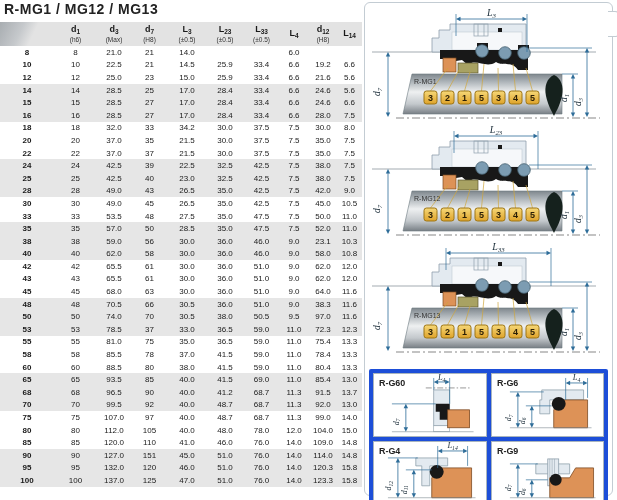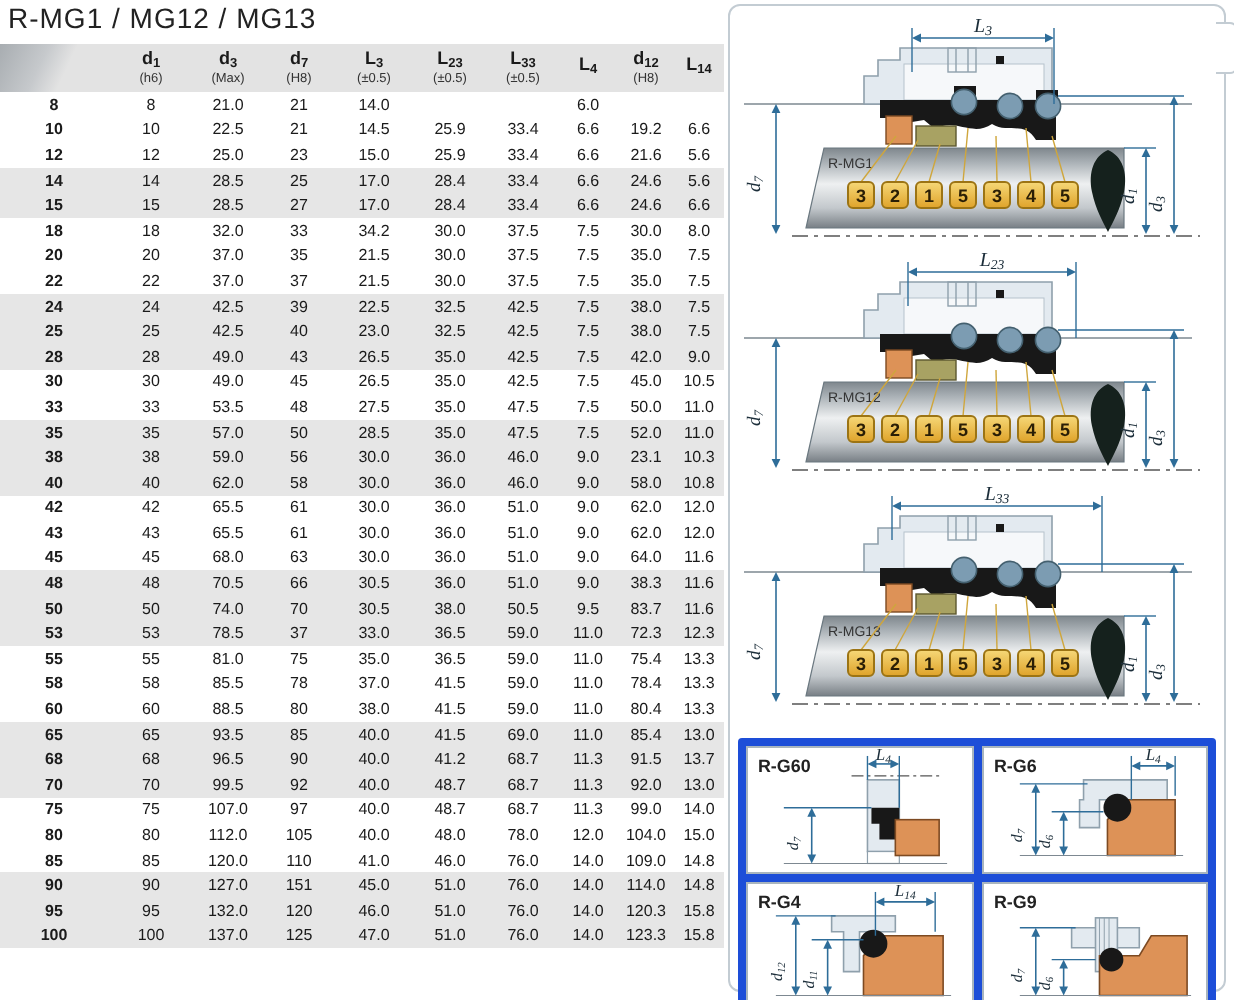--- a/index.html
+++ b/index.html
@@ -1,20 +1,20 @@
 <!DOCTYPE html>
 <html><head>
 <meta charset="utf-8">
 <style>
   html,body{margin:0;padding:0;background:#fff;}
   body{width:617px;height:500px;position:relative;overflow:hidden;
        font-family:"Liberation Sans",sans-serif;color:#1a1a1a;}
   
   .left{position:absolute;left:0;top:0;width:362px;height:500px;}
-  .page-title{position:absolute;left:4px;top:1px;margin:0;font-size:14px;font-weight:normal;
+  .page-title{position:absolute;left:4px;top:1px;margin:0;font-size:14px;font-weight:bold;
               letter-spacing:.5px;color:#222;}
   table.dim{position:absolute;left:0;top:22px;width:362px;border-collapse:collapse;
             table-layout:fixed;}
   table.dim th,table.dim td{padding:0;text-align:center;vertical-align:middle;
             white-space:nowrap;overflow:hidden;}
   table.dim thead tr{height:24px;background:#e3e3e3;}
   table.dim th{font-size:9px;font-weight:bold;line-height:9px;}
   th .h-note{display:block;font-size:6.5px;font-weight:normal;color:#333;line-height:7px;}
   th.corner{background:linear-gradient(115deg,#a8adb1 0%,#c6c9cc 38%,#e3e3e3 60%);}
   table.dim tbody tr{height:12.6px;}
@@ -111,20 +111,32 @@
           <td>15</td>
           <td>28.5</td>
           <td>27</td>
           <td>17.0</td>
           <td>28.4</td>
           <td>33.4</td>
           <td>6.6</td>
           <td>24.6</td>
           <td>6.6</td>
         </tr>
+        <tr class="stripe">
+          <td class="c0">16</td>
+          <td>16</td>
+          <td>28.5</td>
+          <td>27</td>
+          <td>17.0</td>
+          <td>28.4</td>
+          <td>33.4</td>
+          <td>6.6</td>
+          <td>28.0</td>
+          <td>7.5</td>
+        </tr>
         <tr>
           <td class="c0">18</td>
           <td>18</td>
           <td>32.0</td>
           <td>33</td>
           <td>34.2</td>
           <td>30.0</td>
           <td>37.5</td>
           <td>7.5</td>
           <td>30.0</td>
@@ -300,21 +312,21 @@
         </tr>
         <tr class="stripe">
           <td class="c0">50</td>
           <td>50</td>
           <td>74.0</td>
           <td>70</td>
           <td>30.5</td>
           <td>38.0</td>
           <td>50.5</td>
           <td>9.5</td>
-          <td>83.7</td>
+          <td>97.0</td>
           <td>11.6</td>
         </tr>
         <tr class="stripe">
           <td class="c0">53</td>
           <td>53</td>
           <td>78.5</td>
           <td>37</td>
           <td>33.0</td>
           <td>36.5</td>
           <td>59.0</td>

